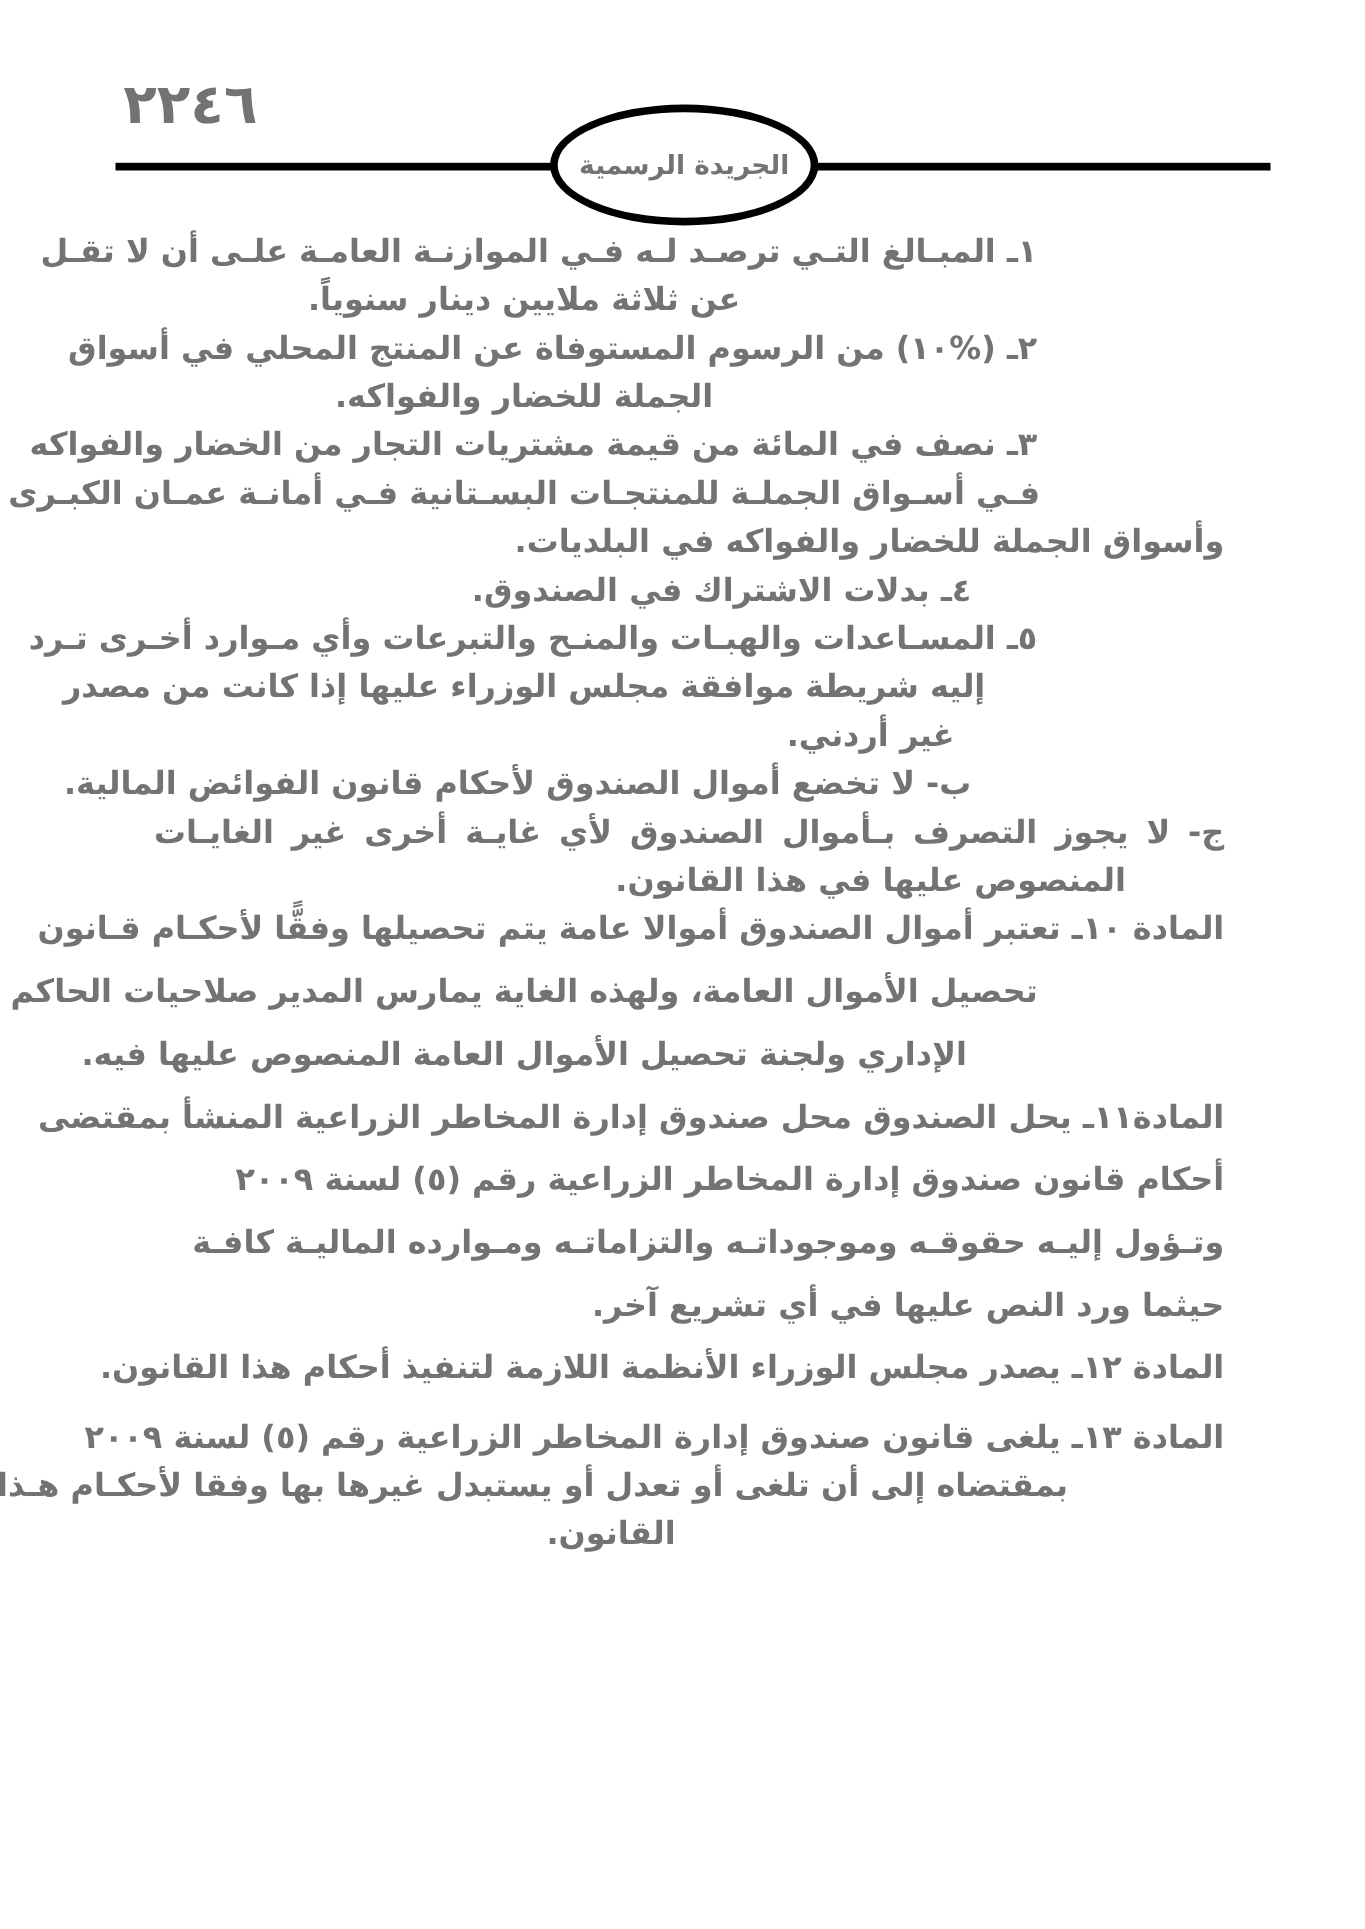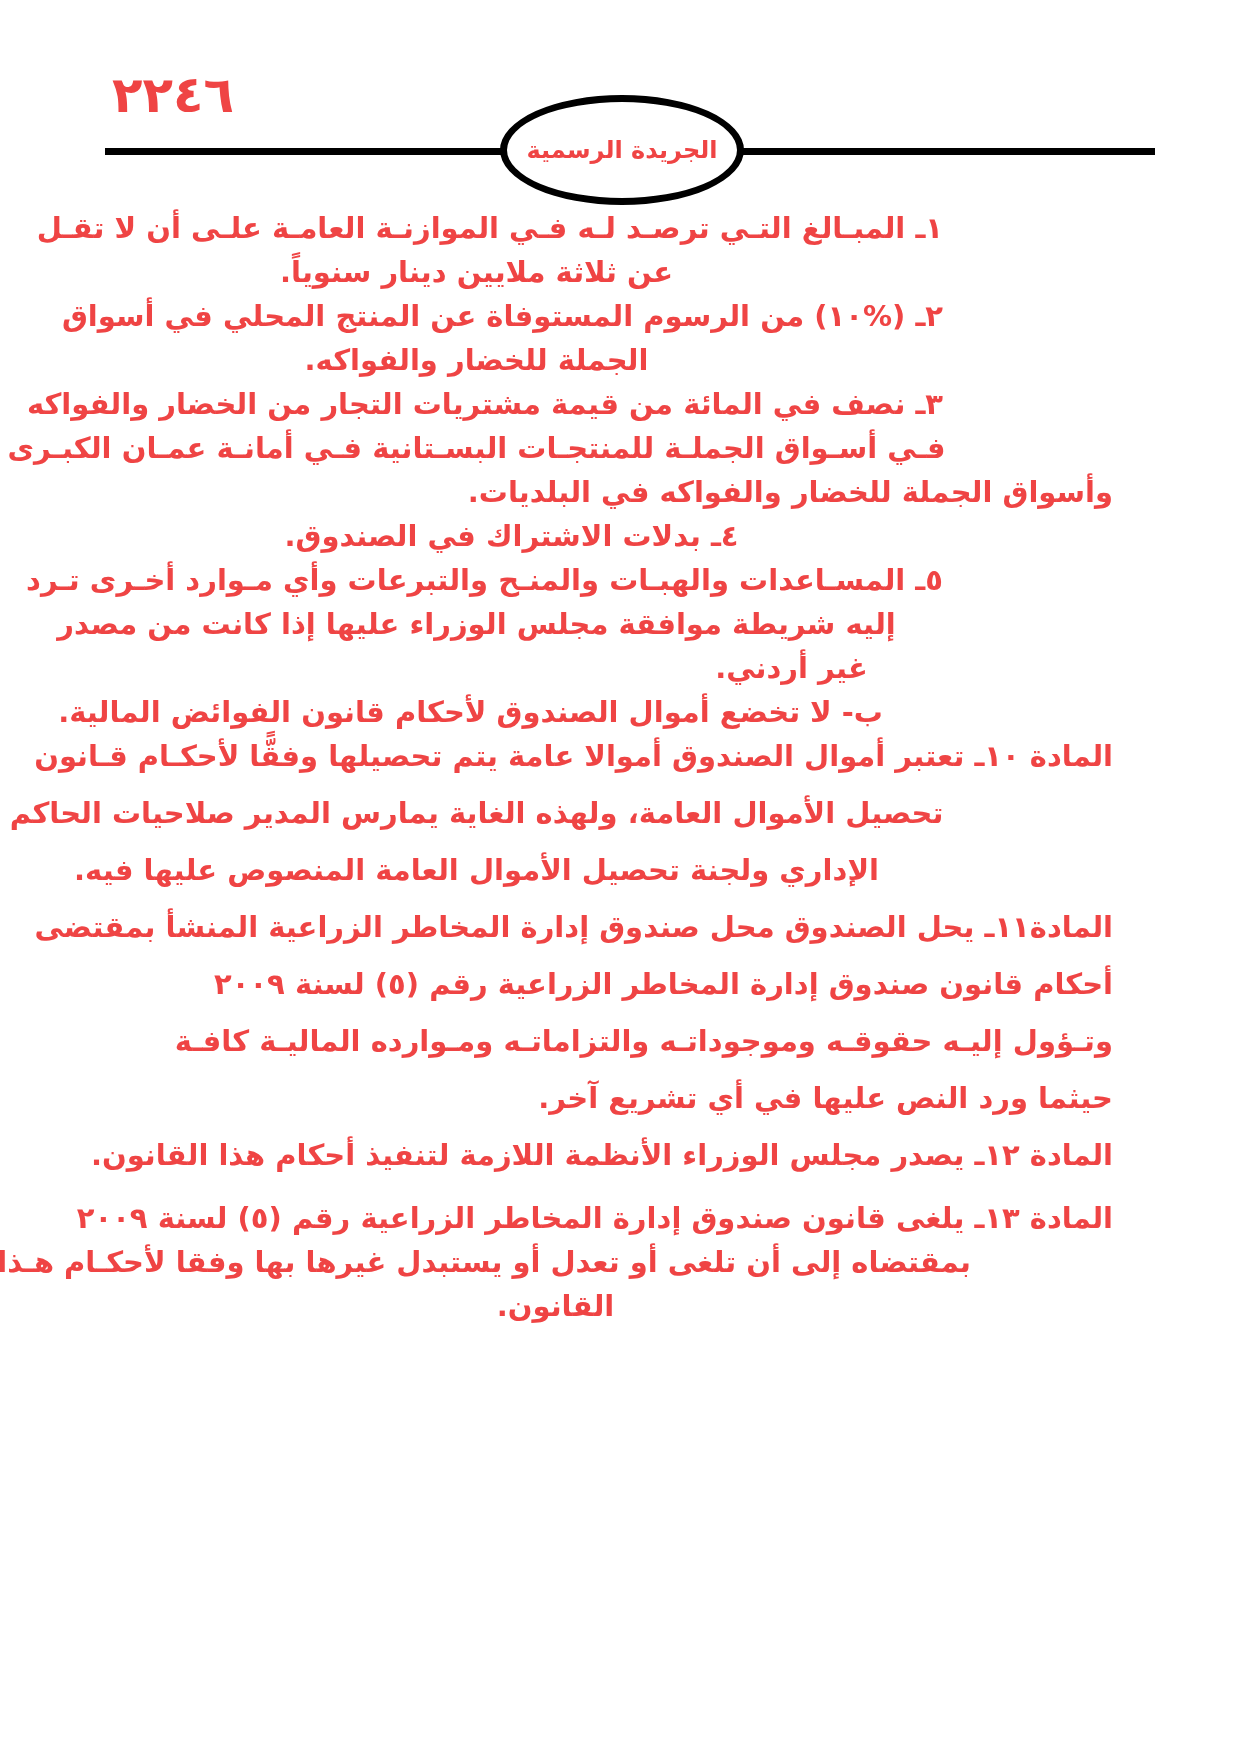--- a/index.html
+++ b/index.html
@@ -1,21 +1,21 @@
 <!DOCTYPE html>
 <html lang="ar" dir="rtl"><head>
 <meta charset="utf-8">
 <style>
   html,body{margin:0;padding:0;background:#888;}
   .page{
     position:relative;
     width:1241px;height:1754px;
     margin:0 auto;
     background:#ffffff;
-    color:#ef4444;
+    color:#737373;
     font-family:"DejaVu Sans",sans-serif;
     font-weight:700;
     direction:rtl;
     overflow:hidden;
   }
   
   .header{position:relative;height:206px;}
   .page-number{
     position:absolute;left:112px;top:66px;
     font-size:50px;font-weight:700;letter-spacing:2px;
@@ -45,21 +45,21 @@
   }
   
   .j  {text-align:justify;text-align-last:justify;}
   
   .ji {text-align:justify;text-align-last:justify;padding-right:170px;}
   
   .c  {text-align:right;}
   .cl {text-align:center;transform:translateX(-150px);}
   .cr {text-align:center;transform:translateX(165px);}
   
-  .ri {text-align:center;padding-right:230px;}
+  .ri {text-align:right;padding-right:230px;}
   
   .rn {text-align:justify;text-align-last:justify;padding-right:142px;}
   
   .li {text-align:center;padding-right:142px;}
   
   .sp {margin-top:13px;}
   .sp2{margin-top:19px;}
 </style>
 </head>
 <body>
@@ -93,20 +93,24 @@
       </div>
       <div class="para">
         <div class="line ji">٥ـ المسـاعدات والهبـات والمنـح والتبرعات وأي مـوارد أخـرى تـرد</div>
         <div class="line cl">إليه شريطة موافقة مجلس الوزراء عليها إذا كانت من مصدر</div>
         <div class="line cr">غير أردني.</div>
       </div>
       <div class="para">
         <div class="line ri">ب- لا تخضع أموال الصندوق لأحكام قانون الفوائض المالية.</div>
       </div>
       <div class="para">
+        <div class="line j">ج- لا يجوز التصرف بـأموال الصندوق لأي غايـة أخرى غير الغايـات</div>
+        <div class="line cr">المنصوص عليها في هذا القانون.</div>
+      </div>
+      <div class="para">
         <div class="line j">المادة ١٠ـ تعتبر أموال الصندوق أموالا عامة يتم تحصيلها وفقًّا لأحكـام قـانون</div>
         <div class="line cl sp">تحصيل الأموال العامة، ولهذه الغاية يمارس المدير صلاحيات الحاكم</div>
         <div class="line cl sp">الإداري ولجنة تحصيل الأموال العامة المنصوص عليها فيه.</div>
       </div>
       <div class="para">
         <div class="line j sp">المادة١١ـ يحل الصندوق محل صندوق إدارة المخاطر الزراعية المنشأ بمقتضى</div>
         <div class="line c sp">أحكام قانون صندوق إدارة المخاطر الزراعية رقم (٥) لسنة ٢٠٠٩</div>
         <div class="line c sp">وتـؤول إليـه حقوقـه وموجوداتـه والتزاماتـه ومـوارده الماليـة كافـة</div>
         <div class="line c sp">حيثما ورد النص عليها في أي تشريع آخر.</div>
       </div>

